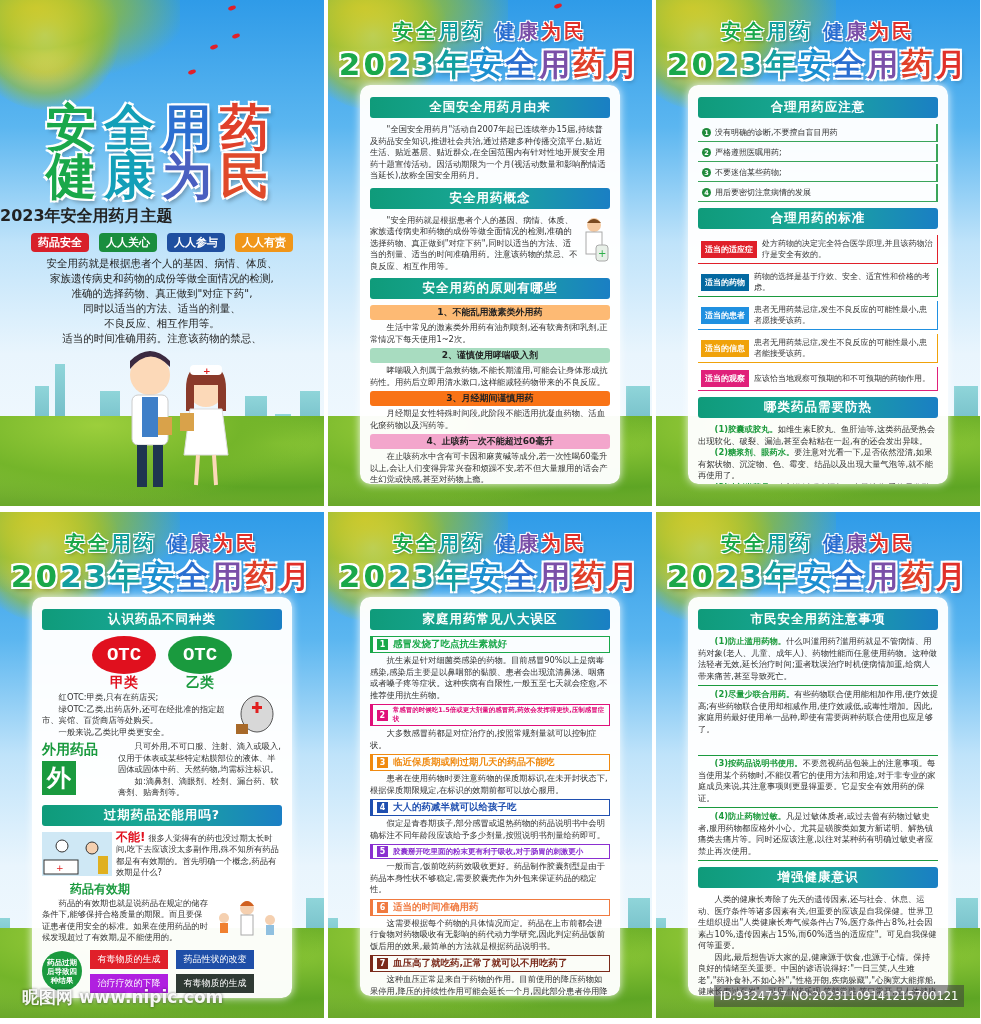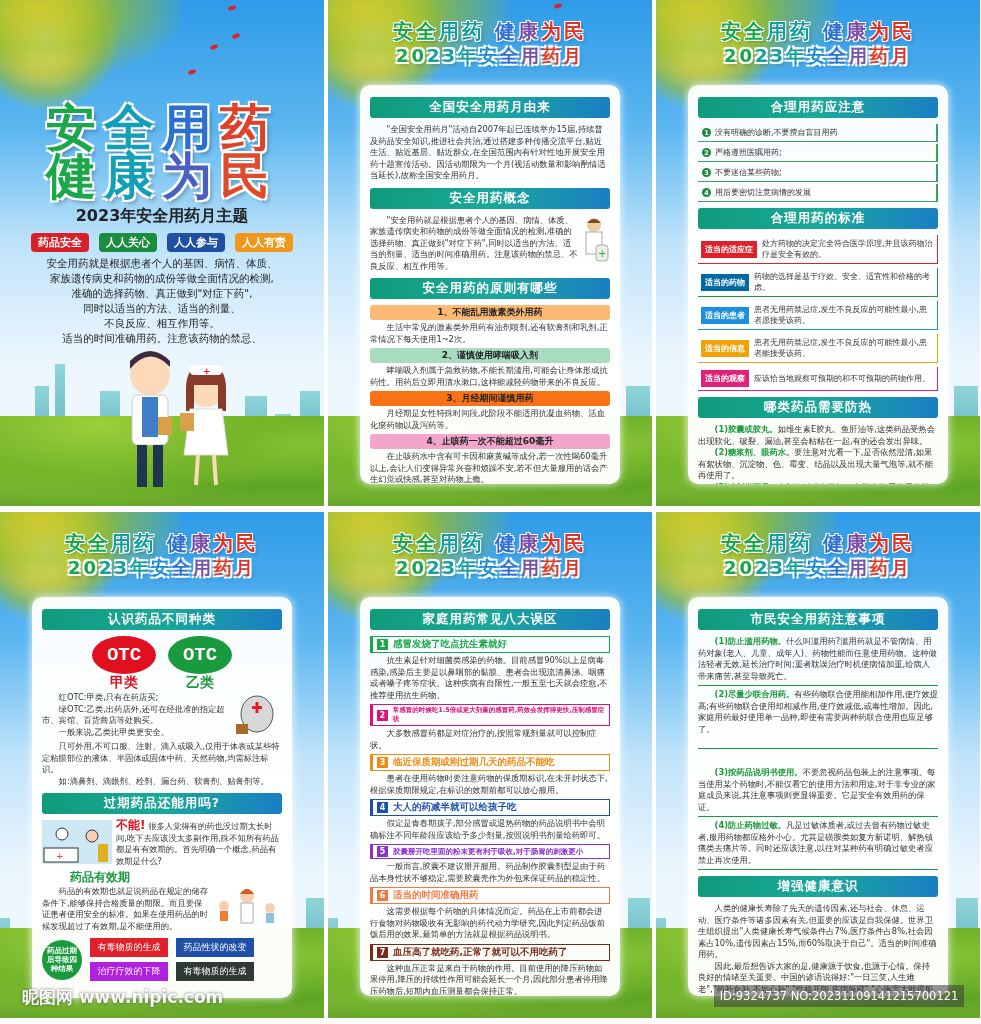--- a/index.html
+++ b/index.html
@@ -32,29 +32,29 @@
     background:
       radial-gradient(ellipse at 30% 10%, #9ccf3c 0%, #74b52a 45%, rgba(0,0,0,0) 70%),
       radial-gradient(ellipse at 85% 30%, #8bc636 0%, #5ea524 50%, rgba(0,0,0,0) 75%),
       linear-gradient(180deg, rgba(0,0,0,0) 0%, #8dc63f 40%, #6aa82a 100%);
   }
   .city { position: absolute; bottom: 60px; background: linear-gradient(180deg,#7fcfd3,#4fa7b5); opacity: 0.85; }
 
   
   .big-title { position: absolute; left: 0; right: 0; text-align: center; font-weight: 900; font-size: 50px; letter-spacing: 8px; line-height: 56px; font-family: "DejaVu Sans", sans-serif; text-shadow: 2px 2px 0 #fff, -2px -2px 0 #fff, 2px -2px 0 #fff, -2px 2px 0 #fff, 3px 4px 4px rgba(0,0,0,0.3); }
   .big-title span { display: inline-block; }
-  .theme-title { position: absolute; top: 206px; left: 0; right: 0; text-align: center; font-size: 16px; font-weight: bold; color: #222; }
+  .theme-title { position: absolute; top: 206px; left: 0; right: 0; text-align: left; font-size: 16px; font-weight: bold; color: #222; }
   .tags { position: absolute; top: 233px; left: 0; right: 0; display: flex; justify-content: center; gap: 10px; }
   .tag { color: #fff; font-size: 11px; font-weight: bold; padding: 2px 7px; border-radius: 4px; }
   .intro { position: absolute; top: 256px; left: 22px; right: 22px; text-align: center; font-size: 10.5px; line-height: 15px; color: #222; }
   .doctor { position: absolute; }
 
   
   .sub-title-1 { position: absolute; top: 18px; left: 0; right: 0; text-align: center; font-weight: 900; font-size: 20px; letter-spacing: 3px; text-shadow: 1px 1px 0 #fff,-1px -1px 0 #fff,1px -1px 0 #fff,-1px 1px 0 #fff, 2px 2px 3px rgba(0,0,0,0.25); }
-  .sub-title-2 { position: absolute; top: 44px; left: 0; right: 0; text-align: center; font-weight: 900; font-size: 18px; letter-spacing: 3px; text-shadow: 2px 2px 0 #fff,-2px -2px 0 #fff,2px -2px 0 #fff,-2px 2px 0 #fff, 2px 3px 4px rgba(0,0,0,0.25); }
+  .sub-title-2 { position: absolute; top: 44px; left: 0; right: 0; text-align: center; font-weight: 900; font-size: 31px; letter-spacing: 3px; text-shadow: 2px 2px 0 #fff,-2px -2px 0 #fff,2px -2px 0 #fff,-2px 2px 0 #fff, 2px 3px 4px rgba(0,0,0,0.25); }
 
   .card {
     position: absolute; left: 32px; right: 32px; top: 85px; bottom: 16px;
     background: rgba(255,255,255,0.97); border-radius: 10px; box-shadow: 0 0 8px rgba(255,255,255,0.9);
     padding: 6px 10px; overflow: hidden; z-index: 2;
   }
   .pill {
     background: linear-gradient(90deg, #0f9b7a 0%, #1aa89a 50%, #1a7fc4 100%);
     color: #fff; text-align: center; font-weight: bold; font-size: 12.5px; border-radius: 3px;
     padding: 2px 0; margin: 6px 0; letter-spacing: 1px;
@@ -276,20 +276,24 @@
         <div class="txt">一般来说,乙类比甲类更安全。</div>
       </div>
       <svg width="50" height="46">
         <ellipse cx="25" cy="22" rx="16" ry="18" fill="#d8d8d8" stroke="#555"></ellipse>
         <rect x="20" y="14" width="10" height="3" fill="#e02020"></rect>
           <rect x="23.5" y="10" width="3" height="11" fill="#e02020"></rect>
         <rect x="4" y="32" width="12" height="10" fill="#a86a2a"></rect>
       </svg>
     </div>
     <div style="display:flex;gap:6px;margin-top:3px">
+      <div style="width:70px;flex-shrink:0">
+        <div style="color:#1a9a3e;font-weight:900;font-size:14px">外用药品</div>
+        <div style="background:#1a9a3e;color:#fff;font-weight:900;font-size:24px;width:34px;height:34px;text-align:center;line-height:34px;margin-top:2px">外</div>
+      </div>
       <div style="flex:1">
         <div class="txt">只可外用,不可口服、注射、滴入或吸入,仅用于体表或某些特定粘膜部位的液体、半固体或固体中药、天然药物,均需标注标识。</div>
         <div class="txt">如:滴鼻剂、滴眼剂、栓剂、漏台药、软膏剂、贴膏剂等。</div>
       </div>
     </div>
     <div class="pill">过期药品还能用吗?</div>
     <div style="display:flex;gap:4px">
       <svg width="70" height="44">
         <rect x="0" y="0" width="70" height="44" fill="#cfe8f5"></rect>
         <rect x="2" y="28" width="34" height="14" fill="#fff" stroke="#333"></rect>
@@ -359,21 +363,21 @@
     <div class="txt">患者在使用药物时要注意药物的保质期标识,在未开封状态下,根据保质期限规定,在标识的效期前都可以放心服用。</div>
     <div class="myth" style="color:#1f4fb0;border-color:#1f4fb0">
         <span class="myth-num" style="background:#1f4fb0">4</span>
         <span>大人的药减半就可以给孩子吃</span>
       </div>
     <div class="txt">假定是青春期孩子,部分感冒或退热药物的药品说明书中会明确标注不同年龄段应该给予多少剂量,按照说明书剂量给药即可。</div>
     <div class="myth" style="color:#8a2fd0;border-color:#8a2fd0;font-size:7.5px">
         <span class="myth-num" style="background:#8a2fd0">5</span>
         <span>胶囊掰开吃里面的粉末更有利于吸收,对于肠胃的刺激更小</span>
       </div>
-    <div class="txt">一般而言,胶囊不建议掰开服用。药品制作胶囊剂型是由于药品本身性状不够稳定,需要胶囊壳作为外包来保证药品的稳定性。</div>
+    <div class="txt">一般而言,饭前吃药药效吸收更好。药品制作胶囊剂型是由于药品本身性状不够稳定,需要胶囊壳作为外包来保证药品的稳定性。</div>
     <div class="myth" style="color:#f07a40;border-color:#f07a40">
         <span class="myth-num" style="background:#f07a40">6</span>
         <span>适当的时间准确用药</span>
       </div>
     <div class="txt">这需要根据每个药物的具体情况而定。药品在上市前都会进行食物对药物吸收有无影响的药代动力学研究,因此判定药品饭前饭后用的效果,最简单的方法就是根据药品说明书。</div>
     <div class="myth" style="color:#7a2a1a;border-color:#7a2a1a">
         <span class="myth-num" style="background:#7a2a1a">7</span>
         <span>血压高了就吃药,正常了就可以不用吃药了</span>
       </div>
     <div class="txt">这种血压正常是来自于药物的作用。目前使用的降压药物如果停用,降压的持续性作用可能会延长一个月,因此部分患者停用降压药物后,短期内血压测量都会保持正常。</div>
@@ -391,25 +395,25 @@
   <div class="sub-title-2">
     <span style="color:#1aa84a">2</span><span style="color:#1aa84a">0</span><span style="color:#139fa0">2</span><span style="color:#139fa0">3</span><span style="color:#139fa0">年</span><span style="color:#1a8fd0">安</span><span style="color:#2b6fd1">全</span><span style="color:#7a4fa8">用</span><span style="color:#e0402a">药</span><span style="color:#e0302a">月</span>
   </div>
   <div class="city" style="left:0;width:10px;height:40px"></div>
   <div class="city" style="left:300px;width:22px;height:60px"></div>
   <div class="grass"></div>
 
   <div class="card" style="bottom:22px">
     <div class="pill">市民安全用药注意事项</div>
     <div class="txt" style="border-bottom:1.5px solid #1a9a3e;padding-bottom:3px;margin-bottom:3px"><span class="green-lead">(1)防止滥用药物。</span><span>什么叫滥用药?滥用药就是不管病情、用药对象(老人、儿童、成年人)、药物性能而任意使用药物。这种做法轻者无效,延长治疗时间;重者耽误治疗时机使病情加重,给病人带来痛苦,甚至导致死亡。</span></div>
-    <div class="txt" style="border-bottom:1.5px solid #1a9a3e;padding-bottom:13px;margin-bottom:18px"><span class="green-lead">(2)尽量少联合用药。</span><span>有些药物联合使用能相加作用,使疗效提高;有些药物联合使用却相减作用,使疗效减低,或毒性增加。因此,家庭用药最好使用单一品种,即使有需要两种药联合使用也应足够了。</span></div>
+    <div class="txt" style="border-bottom:1.5px solid #1a9a3e;padding-bottom:20px;margin-bottom:2px"><span class="green-lead">(2)尽量少联合用药。</span><span>有些药物联合使用能相加作用,使疗效提高;有些药物联合使用却相减作用,使疗效减低,或毒性增加。因此,家庭用药最好使用单一品种,即使有需要两种药联合使用也应足够了。</span></div>
     <div class="txt" style="border-bottom:1.5px solid #1a9a3e;padding-bottom:3px;margin-bottom:3px"><span class="green-lead">(3)按药品说明书使用。</span><span>不要忽视药品包装上的注意事项。每当使用某个药物时,不能仅看它的使用方法和用途,对于非专业的家庭成员来说,其注意事项则更显得重要。它是安全有效用药的保证。</span></div>
     <div class="txt" style="border-bottom:1.5px solid #1a9a3e;padding-bottom:3px;margin-bottom:3px"><span class="green-lead">(4)防止药物过敏。</span><span>凡是过敏体质者,或过去曾有药物过敏史者,服用药物都应格外小心。尤其是磺胺类如复方新诺明、解热镇痛类去痛片等。同时还应该注意,以往对某种药有明确过敏史者应禁止再次使用。</span></div>
     <div class="pill">增强健康意识</div>
-    <div class="txt">人类的健康长寿除了先天的遗传因素,还与社会、休息、运动、医疗条件等诸多因素有关,但重要的应该是自我保健。世界卫生组织提出"人类健康长寿气候条件占7%,医疗条件占8%,社会因素占10%,遗传因素占15%,而60%取决于自己"。适当的时间准确用药。</div>
+    <div class="txt">人类的健康长寿除了先天的遗传因素,还与社会、休息、运动、医疗条件等诸多因素有关,但重要的应该是自我保健。世界卫生组织提出"人类健康长寿气候条件占7%,医疗条件占8%,社会因素占10%,遗传因素占15%,而60%适当的适应症"。可见自我保健何等重要。</div>
     <div class="txt">因此,最后想告诉大家的是,健康源于饮食,也源于心情。保持良好的情绪至关重要。中国的谚语说得好:"一日三笑,人生难老","药补食补,不如心补","性格开朗,疾病躲藏","心胸宽大能撑船,健康长寿过百岁"。可见,情绪乐观,笑颜常驻,笑口常开,是人体健康长寿不可缺少的条件。</div>
     <div style="display:flex;gap:4px;justify-content:center;margin-top:6px">
       <svg width="58" height="60">
         <ellipse cx="29" cy="20" rx="26" ry="17" fill="#fff" stroke="#a06030"></ellipse>
         <rect x="12" y="10" width="10" height="18" rx="5" fill="#e03a2a"></rect>
           <rect x="26" y="10" width="10" height="18" rx="5" fill="#1a9a3e"></rect>
           <rect x="40" y="10" width="10" height="18" rx="5" fill="#f0c020"></rect>
         <circle cx="29" cy="48" r="8" fill="#ddd" stroke="#666"></circle>
       </svg>
       <svg width="66" height="60">

